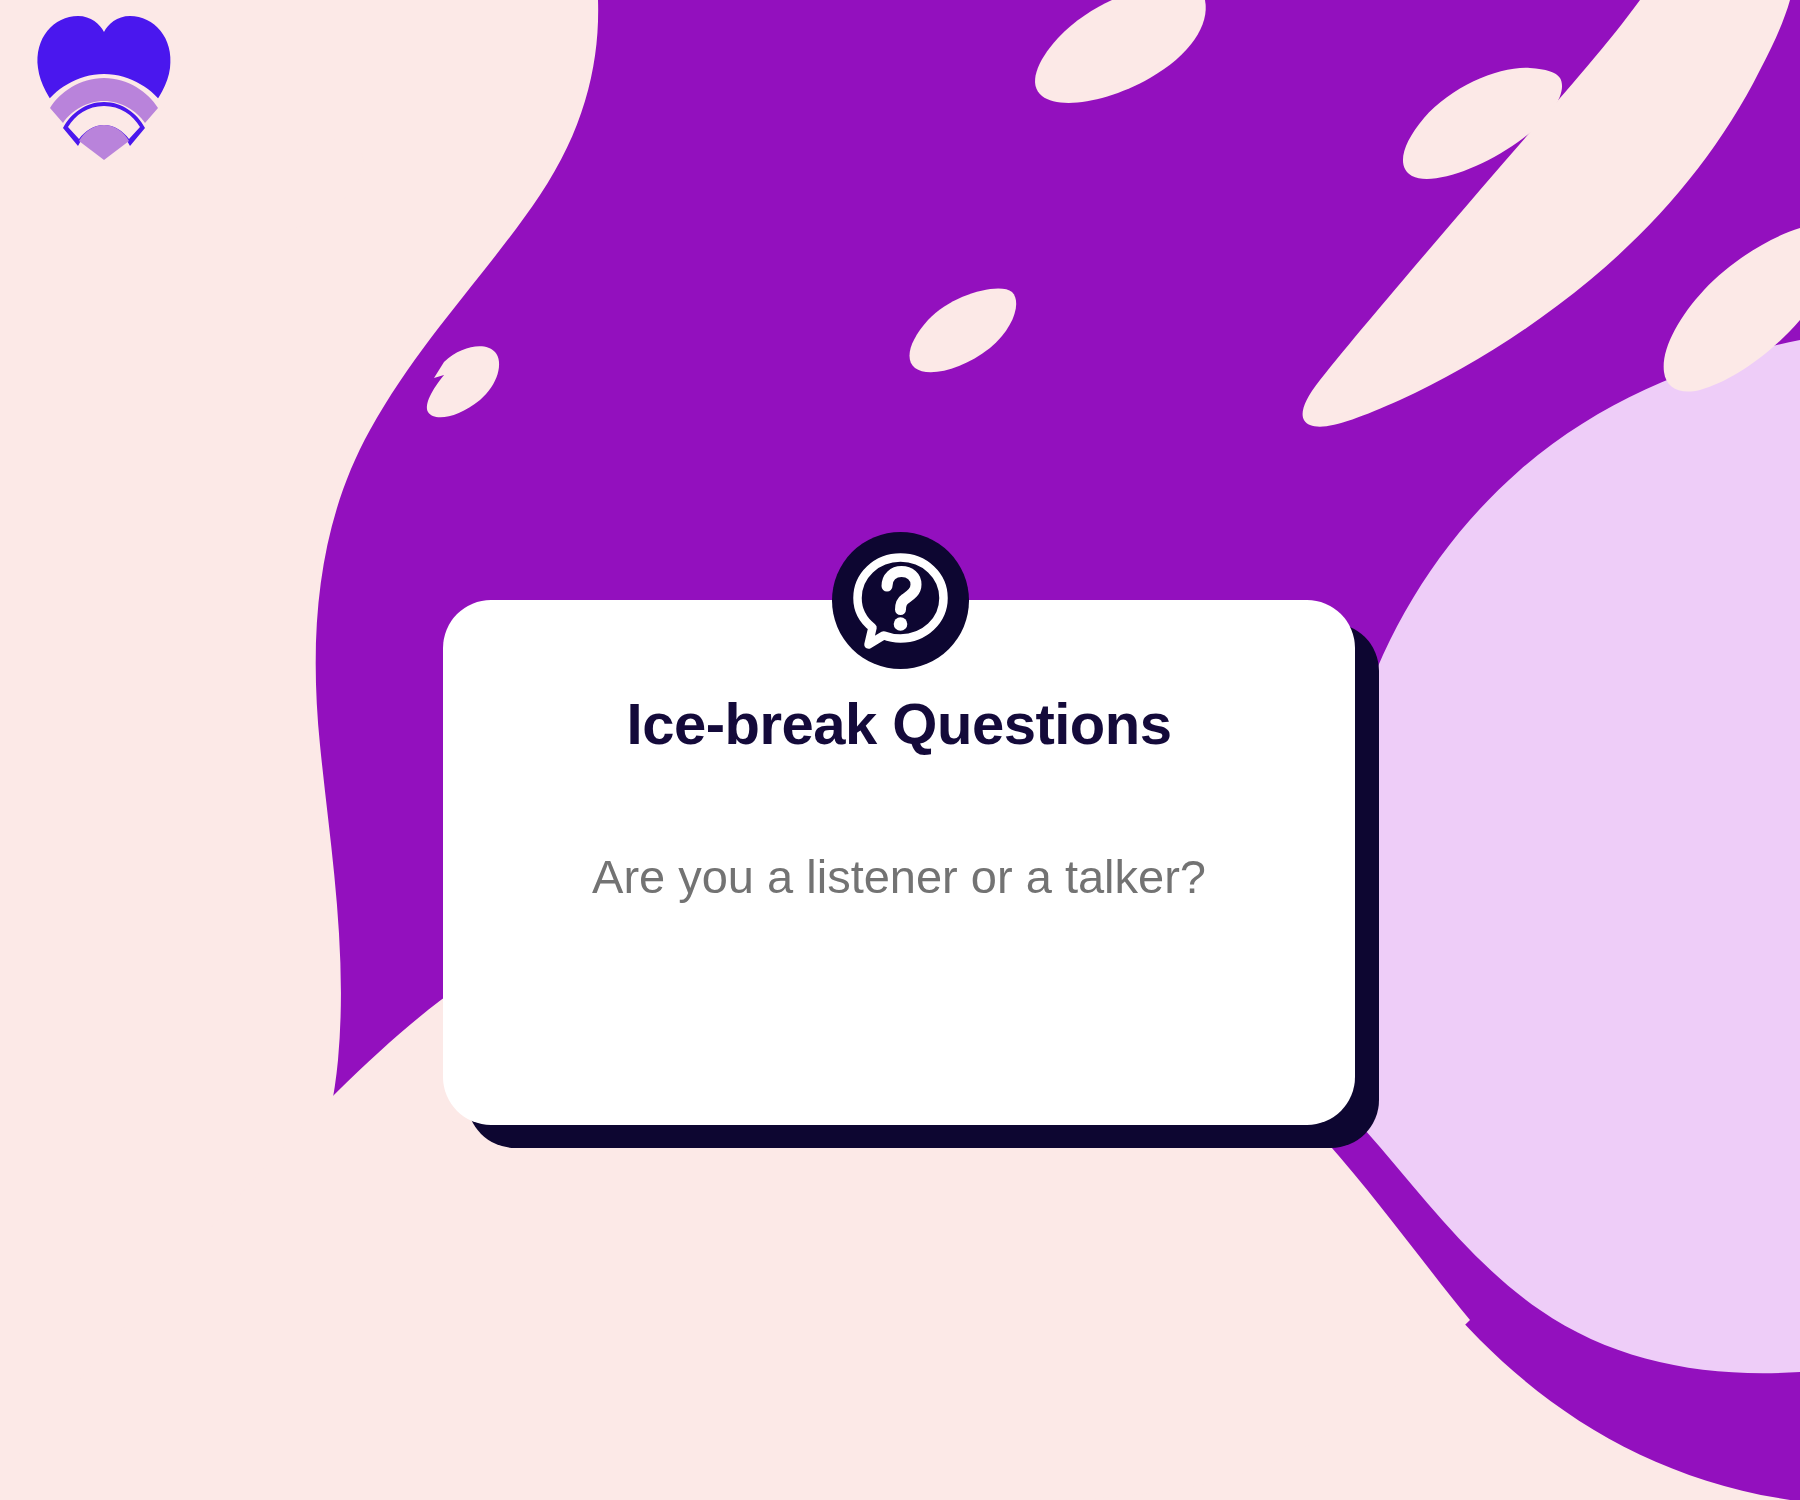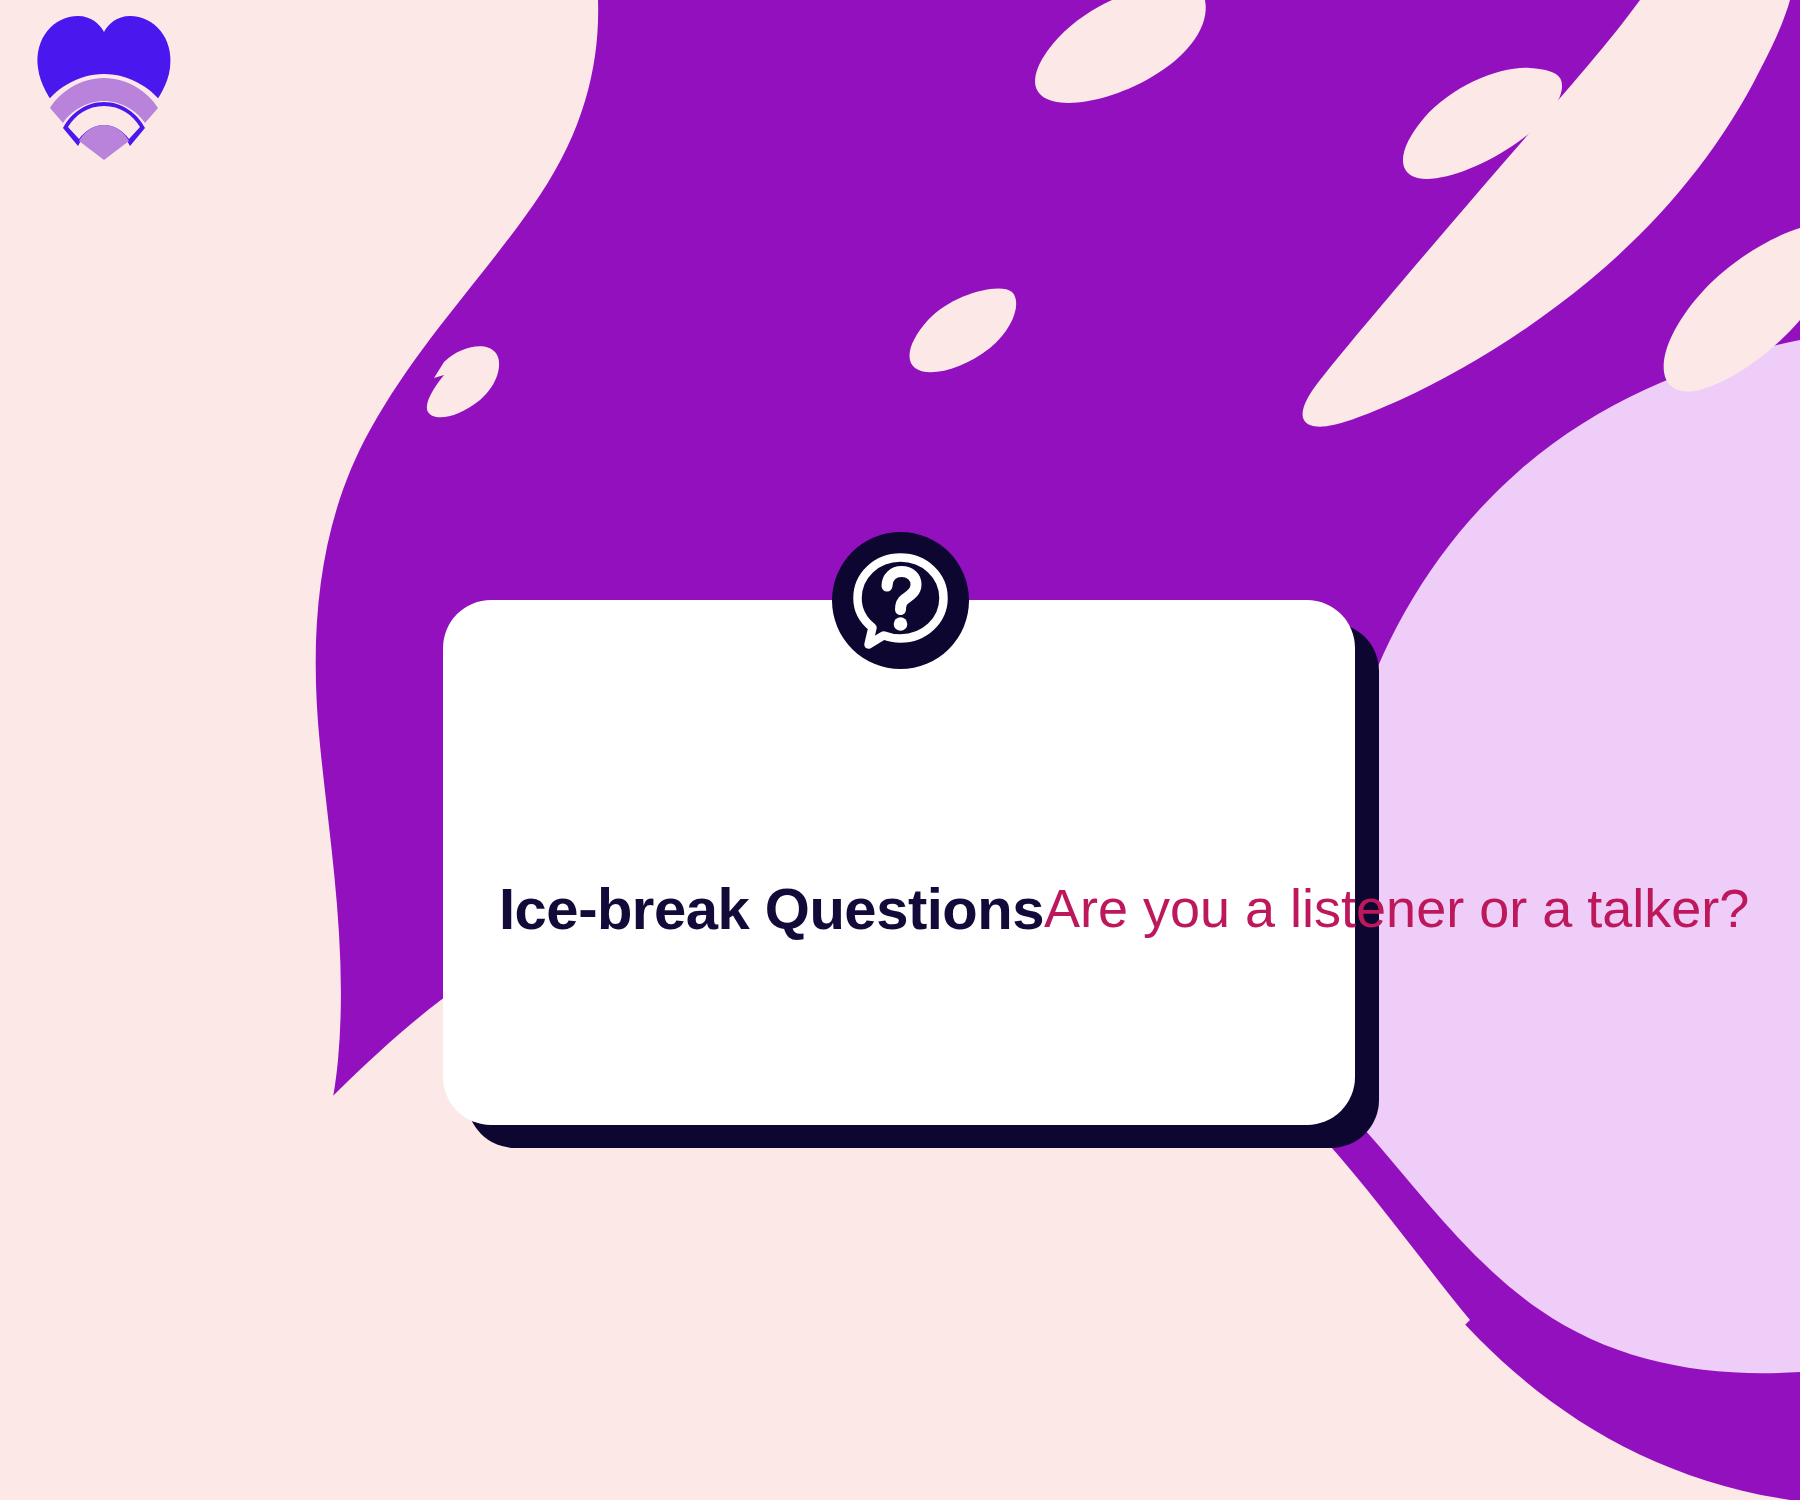--- a/index.html
+++ b/index.html
@@ -54,41 +54,41 @@
     position: absolute;
     left: 0;
     top: 0;
     width: 912px;
     height: 525px;
     background: #FFFFFF;
     border-radius: 48px;
     box-sizing: border-box;
     padding: 0 56px;
     display: flex;
-    flex-direction: row;
+    flex-direction: column;
     align-items: center;
   }
   #card-title {
     margin: 0;
     padding: 0;
     font-size: 58px;
     font-weight: 700;
     letter-spacing: -0.5px;
     color: #140A3A;
     text-align: center;
     line-height: 1.1;
     margin-top: 92px;
     white-space: nowrap;
   }
   #card-body {
     margin: 0;
     padding: 0;
-    font-size: 54px;
+    font-size: 47px;
     font-weight: 400;
-    color: #be185d;
+    color: #737373;
     text-align: center;
     line-height: 1.25;
     margin-top: 92px;
     white-space: nowrap;
   }
 
   
   #badge {
     position: absolute;
     left: 832px;

